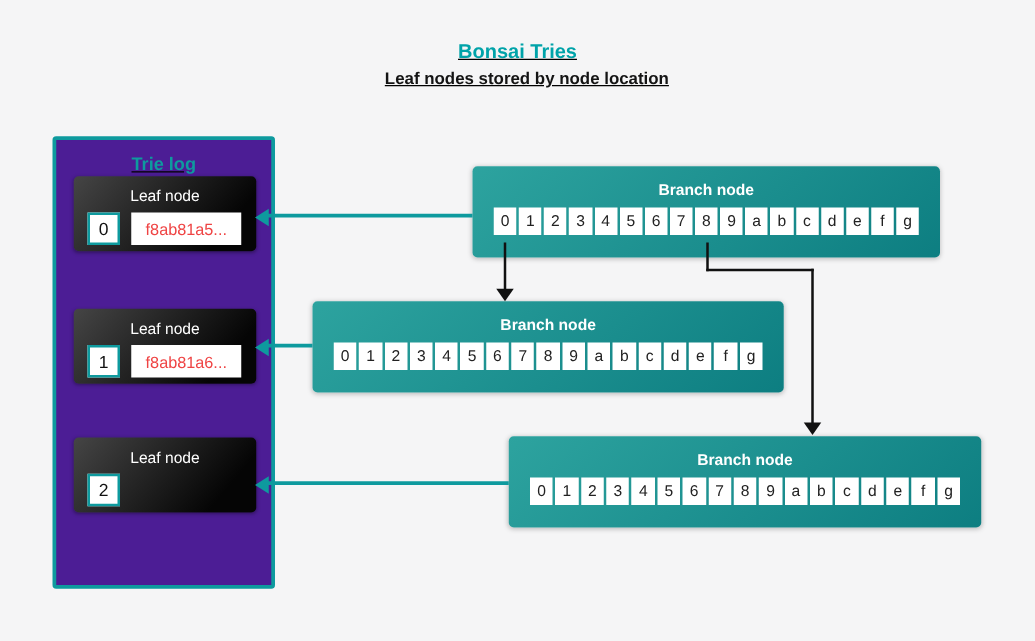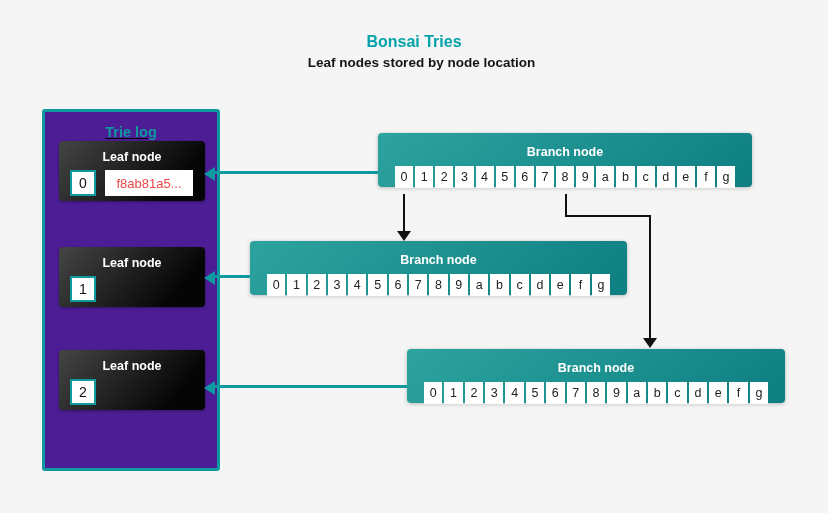--- a/index.html
+++ b/index.html
@@ -12,51 +12,51 @@
     --leaf-dark:#050505;
     --arrow-black:#111111;
   }
   html,body{margin:0;padding:0;}
   body{background:#e9e9ea;font-family:"Liberation Sans",sans-serif;}
   .canvas{
     position:relative;width:828px;height:513px;background:var(--background);
     overflow:hidden;
   }
   
-  .header{position:absolute;top:33px;left:0;width:100%;text-align:center;}
+  .header{position:absolute;top:33px;left:0;width:100%;text-align:center;text-decoration:underline;}
   .title{color:var(--title);font-weight:bold;font-size:16px;}
   .subtitle{color:#141414;font-weight:bold;font-size:13.5px;margin-top:4px;padding-left:15px;}
 
   
   .trie-log{
     position:absolute;left:42px;top:109px;width:172px;height:356px;
     background:#4c1d95;border:3px solid var(--accent);border-radius:3px;text-decoration:underline;
   }
   .trie-title{text-align:center;margin-top:12px;color:var(--accent);font-weight:bold;font-size:14.5px;}
 
   
   .leaf{
     position:absolute;left:59px;width:146px;height:60px;border-radius:4px;
     background:linear-gradient(130deg,var(--leaf-light) 0%,var(--leaf-dark) 80%);
     box-shadow:0 1px 3px rgba(0,0,0,.35);
   }
-  .leaf-label{color:#ffffff;font-weight:bold;font-size:12.5px;text-align:center;padding-top:9px;}
+  .leaf-label{color:#ffffff;font-weight:normal;font-size:12.5px;text-align:center;padding-top:9px;}
   .leaf-index{
     position:absolute;left:11px;top:29px;width:26px;height:26px;box-sizing:border-box;
     background:#ffffff;border:2px solid var(--accent);
     display:flex;align-items:center;justify-content:center;font-size:14px;color:#111;
   }
   .leaf-hash{
     position:absolute;left:46px;top:29px;width:88px;height:26px;background:#ffffff;
     display:flex;align-items:center;justify-content:center;font-size:13px;color:#ef4444;
   }
 
   
   .branch{
-    position:absolute;height:54px;border-radius:4px;
+    position:absolute;height:73px;border-radius:4px;
     background:linear-gradient(140deg,var(--branch-light) 0%,var(--branch-dark) 100%);
     box-shadow:0 1px 4px rgba(0,0,0,.25);
   }
   .branch-title{color:#ffffff;font-weight:bold;font-size:12.5px;text-align:center;padding-top:12px;}
   .cells{display:flex;gap:2px;padding:0 17px;margin-top:7px;}
   .cell{
     flex:1;height:22px;background:#ffffff;display:flex;align-items:center;justify-content:center;
     font-size:12.5px;color:#222;
   }
   .branch-1{left:378px;top:133px;width:374px;}
@@ -107,20 +107,21 @@
   </div>
 
   <div class="leaf" style="top:141px;">
     <div class="leaf-label">Leaf node</div>
     <div class="leaf-index">0</div>
     <div class="leaf-hash">f8ab81a5...</div>
   </div>
   <div class="leaf" style="top:247px;">
     <div class="leaf-label">Leaf node</div>
     <div class="leaf-index">1</div>
+    <div class="leaf-hash">f8ab81a6...</div>
   </div>
   <div class="leaf" style="top:350px;">
     <div class="leaf-label">Leaf node</div>
     <div class="leaf-index">2</div>
   </div>
 
   <div class="branch branch-1">
     <div class="branch-title">Branch node</div>
     <div class="cells">
         <span class="cell">0</span>

